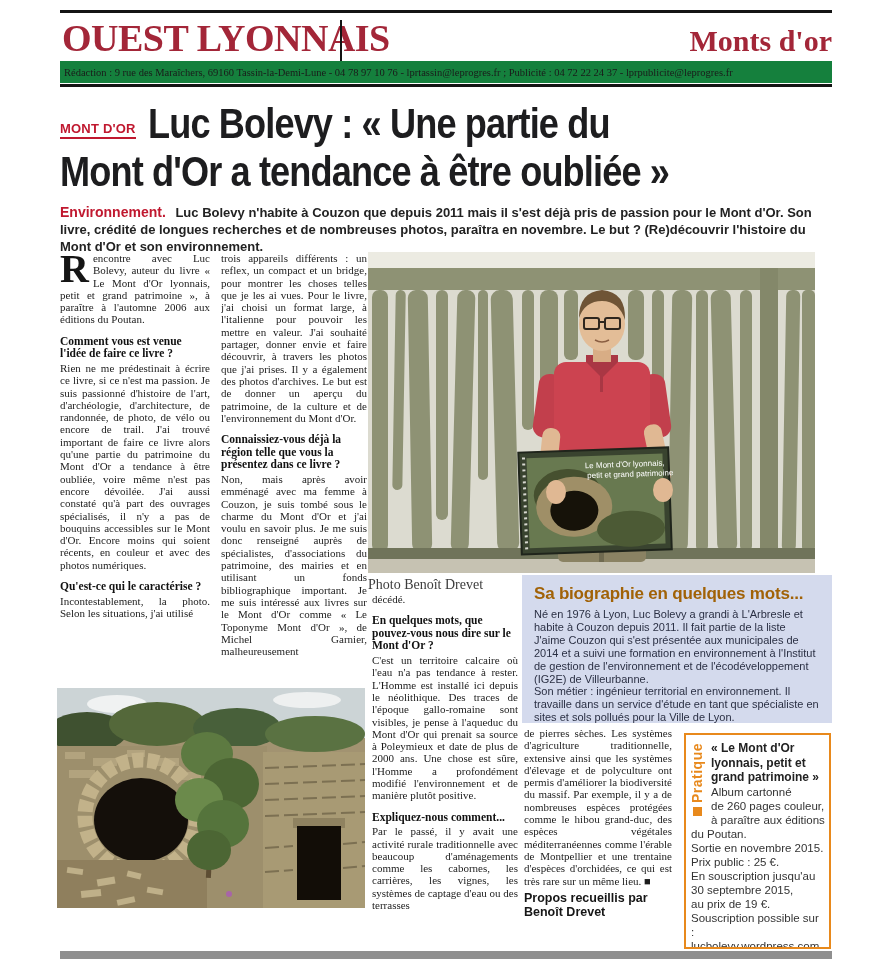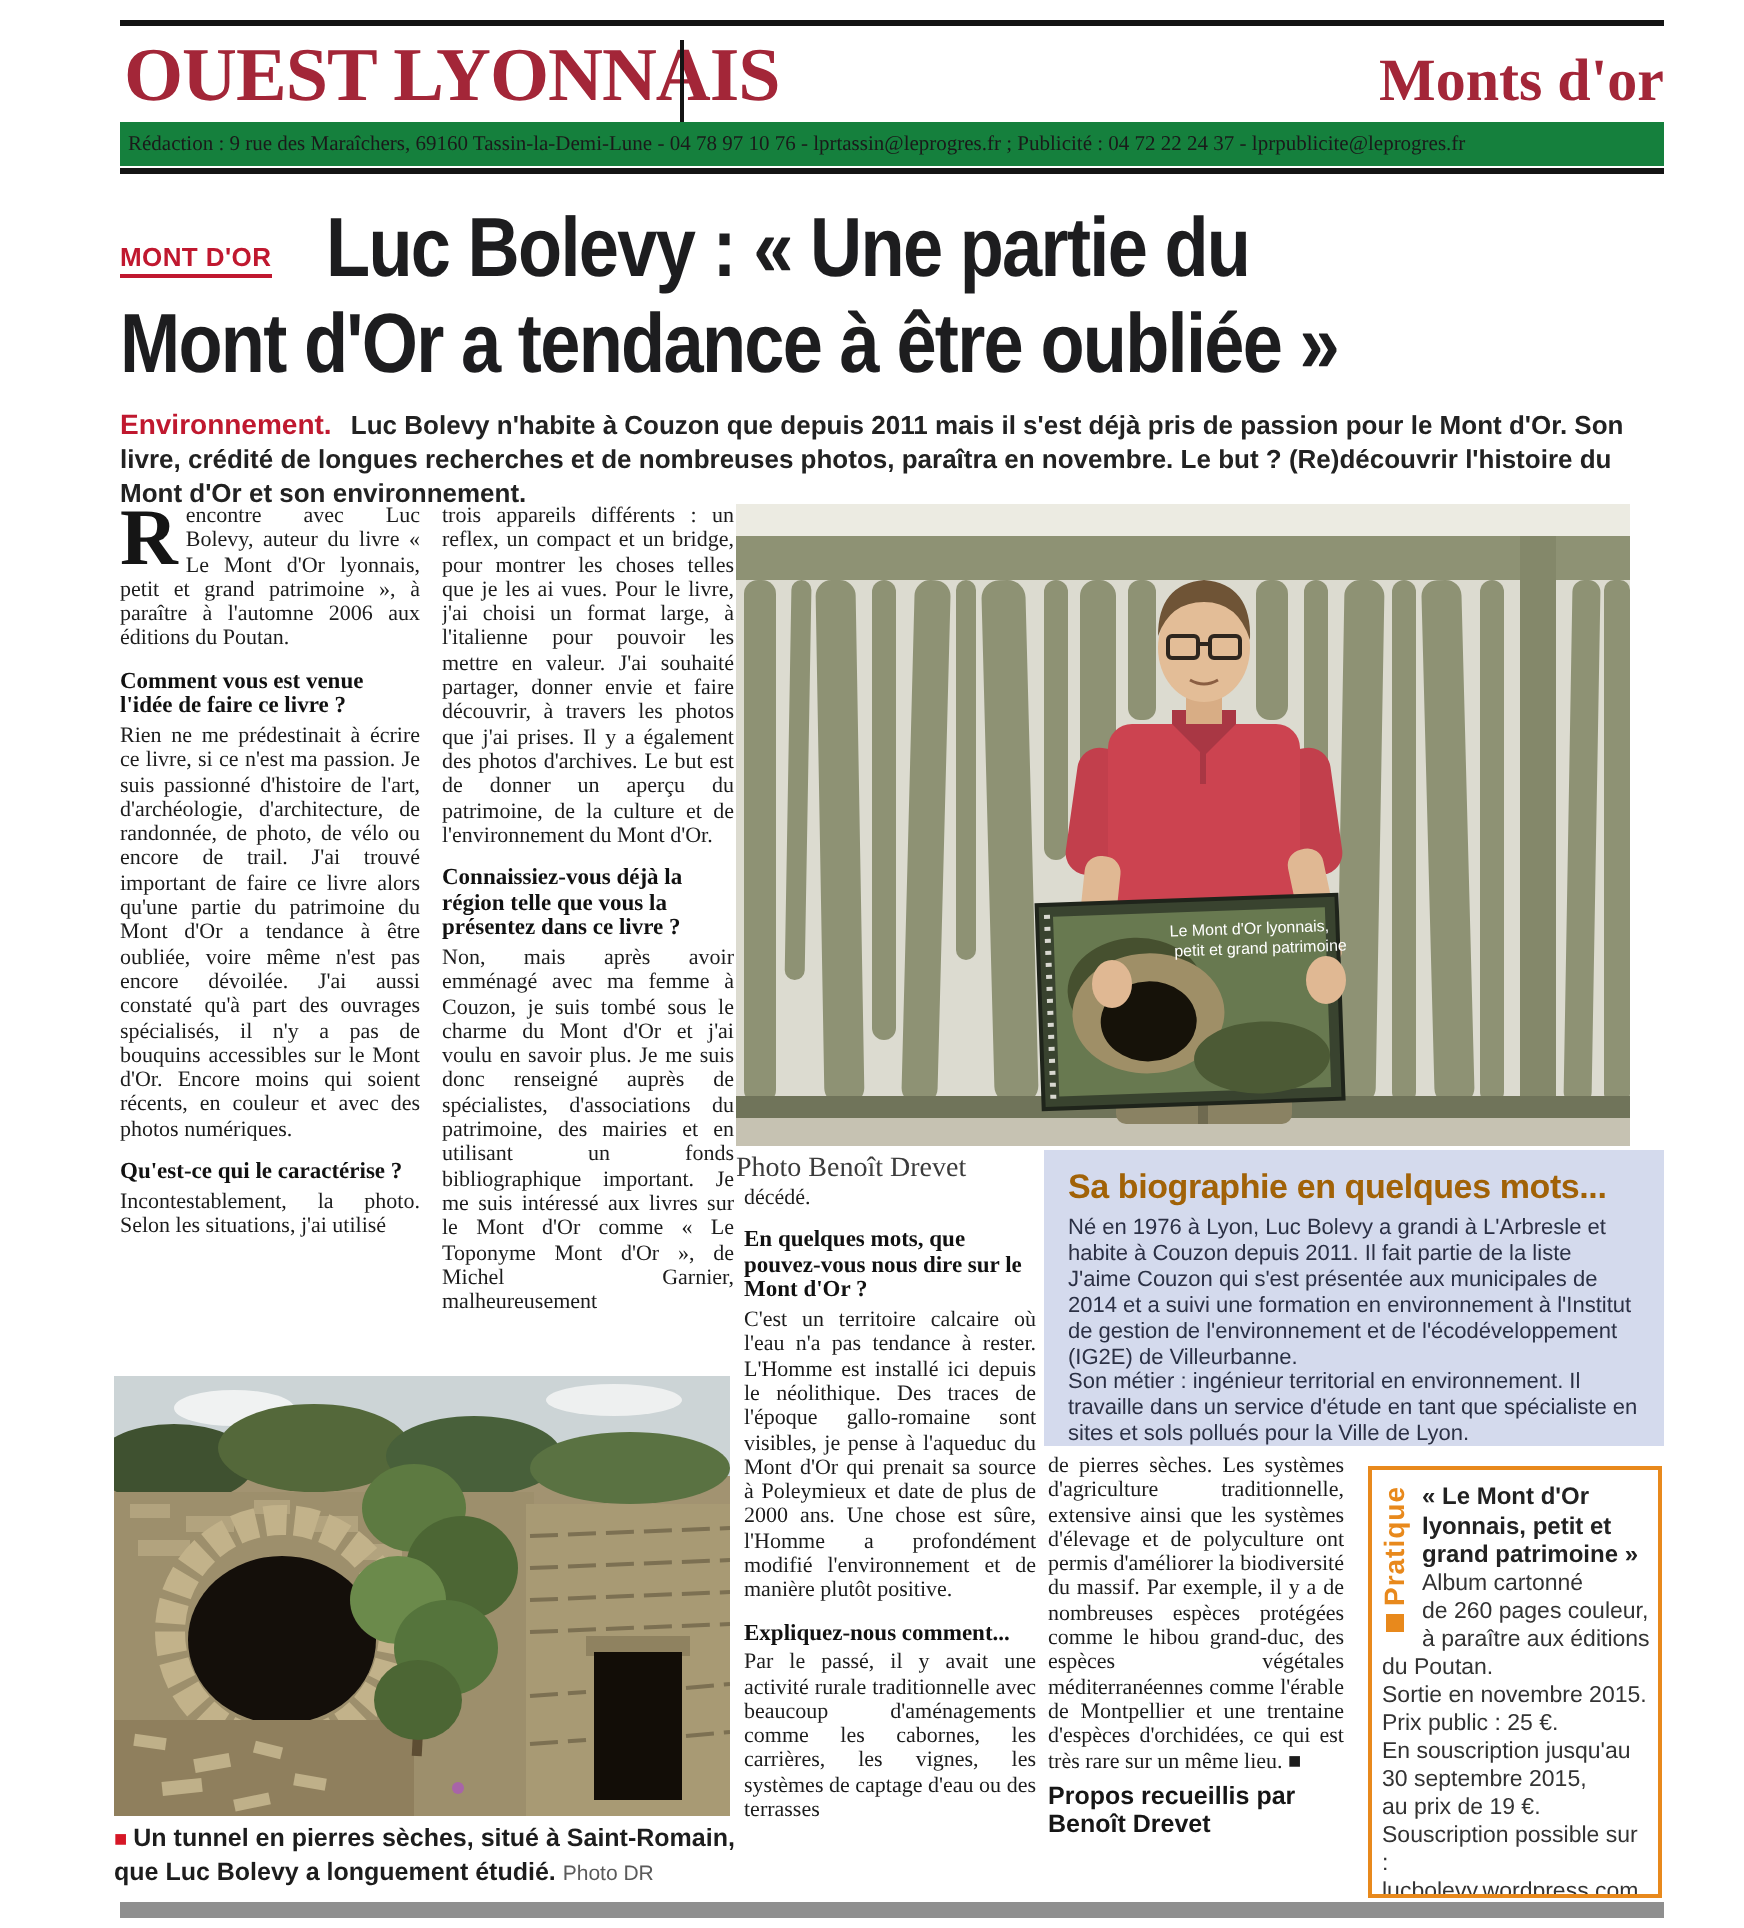--- a/index.html
+++ b/index.html
@@ -23,21 +23,21 @@
     color:#a32638; font-family:"Liberation Serif", serif;
   }
   .contact-band {
     position:absolute; left:60px; top:61px; width:772px; height:22px;
     background:#15803d; display:flex; align-items:center; padding-left:4px;
     font-size:10.5px; color:#1a1a1a; font-family:"Liberation Serif", serif;
   }
 
   
   .headline-block { position:absolute; left:60px; top:94px; width:790px; }
-  .hl-line1 { display:flex; align-items:flex-end; gap:27px; height:52px; }
+  .hl-line1 { display:flex; align-items:flex-end; gap:12px; height:52px; }
   .kicker {
     font-family:"Liberation Sans", sans-serif; font-weight:bold; font-size:13px;
     color:#c0182f; border-bottom:2px solid #c0182f; padding-bottom:1px;
     margin-bottom:7px; letter-spacing:0.2px; white-space:nowrap;
   }
   .hl-text {
     display:inline-block; transform:scaleX(0.86); transform-origin:0 100%;
     font-family:"Liberation Sans", sans-serif; font-weight:bold; font-size:42px;
     letter-spacing:-1px; color:#1d1d1f; white-space:nowrap; line-height:1.05;
   }
@@ -311,24 +311,20 @@
       <line x1="208" y1="160" x2="236" y2="158"></line>
         <line x1="286" y1="156" x2="308" y2="154"></line>
       <line x1="208" y1="184" x2="236" y2="182"></line>
         <line x1="286" y1="180" x2="308" y2="178"></line>
     </g>
     <rect x="236" y="130" width="52" height="10" fill="#8f8260"></rect>
     <rect x="240" y="138" width="44" height="74" fill="#120d07"></rect>
     <circle cx="172" cy="206" r="3" fill="#a864a8"></circle>
   </svg>
 
-  <div class="tunnel-caption">
-    <span class="sq">■</span><span>Un tunnel en pierres sèches, situé à Saint-Romain, que Luc Bolevy a longuement étudié.</span>
-    <span class="credit">Photo DR</span>
-  </div>
 
   <div class="pratique-box">
     <div class="prat-label">
       <span class="vtext">Pratique</span>
       <span class="osq"></span>
     </div>
     <div class="prat-content">
       <div class="prat-title">« Le Mont d'Or lyonnais, petit et grand patrimoine »</div>
       <div class="prat-indent">Album cartonné</div>
       <div class="prat-indent">de 260 pages couleur,</div>

